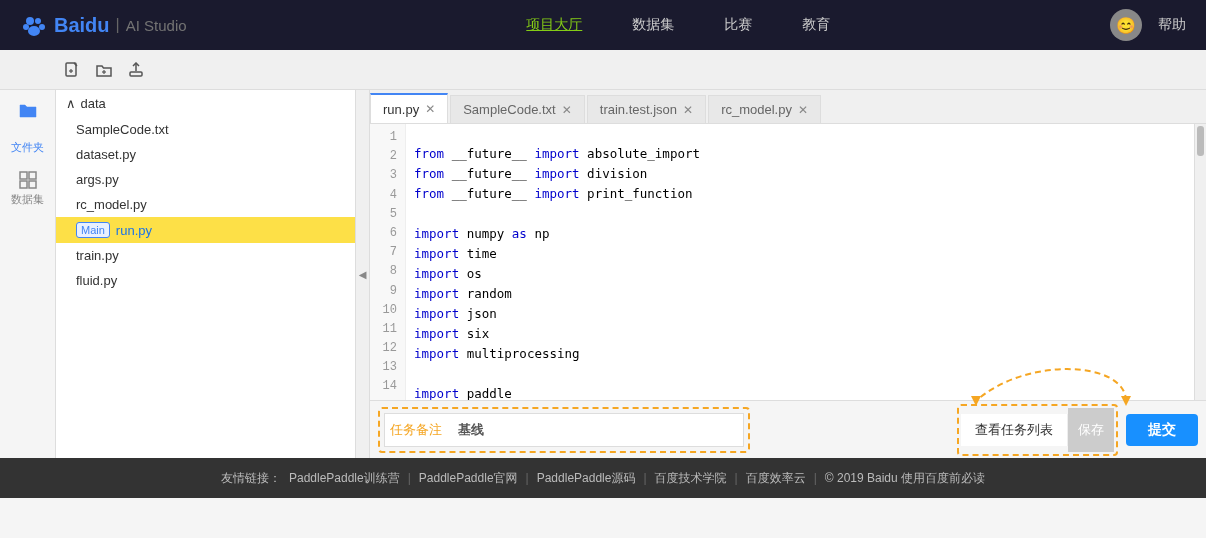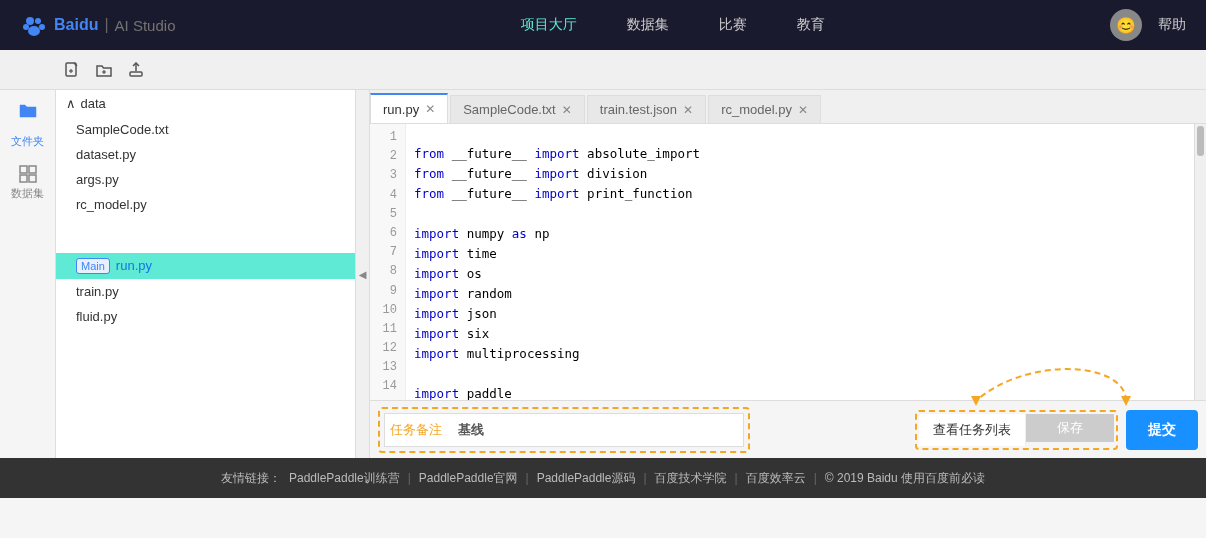--- a/index.html
+++ b/index.html
@@ -11,26 +11,26 @@
 <nav style="background:#1a1a2e;height:50px;display:flex;align-items:center;padding:0 20px;color:white;">
   <div style="display:flex;align-items:center;margin-right:60px;gap:6px;">
 
     <svg width="28" height="28" viewBox="0 0 28 28">
       <circle cx="10" cy="10" r="4" fill="#4285f4"></circle>
       <circle cx="18" cy="10" r="3" fill="#4285f4"></circle>
       <circle cx="6" cy="16" r="3" fill="#4285f4"></circle>
       <ellipse cx="14" cy="20" rx="6" ry="5" fill="#4285f4"></ellipse>
       <circle cx="22" cy="16" r="3" fill="#4285f4"></circle>
     </svg>
-    <span style="color:#4285f4;font-weight:bold;font-size:16px;">Baidu</span>
+    <span style="color:#4285f4;font-weight:bold;font-size:20px;">Baidu</span>
     <span style="color:#666;">|</span>
     <span style="color:#737373;font-size:15px;">AI Studio</span>
   </div>
   <div style="display:flex;gap:50px;flex:1;justify-content:center;">
-    <span style="color:#5eead4;font-size:14px;cursor:pointer;">项目大厅</span>
+    <span style="color:#84cc16;font-size:14px;cursor:pointer;text-decoration:underline;">项目大厅</span>
     <span style="color:#ccc;font-size:14px;cursor:pointer;">数据集</span>
     <span style="color:#ccc;font-size:14px;cursor:pointer;">比赛</span>
     <span style="color:#ccc;font-size:14px;cursor:pointer;">教育</span>
   </div>
   <div style="display:flex;align-items:center;gap:16px;">
     <div style="width:32px;height:32px;border-radius:50%;background:#888;display:flex;align-items:center;justify-content:center;font-size:16px;cursor:pointer;">😊</div>
     <span style="color:#ccc;font-size:14px;cursor:pointer;">帮助</span>
   </div>
 </nav>
 
@@ -58,21 +58,21 @@
           <line x1="8" y1="1" x2="8" y2="9" stroke="#555" stroke-width="1.5"></line>
           <polyline points="5,4 8,1 11,4" fill="none" stroke="#555" stroke-width="1.5"></polyline>
         </svg>
     </div>
   </div>
 </div>
 
 <div style="display:flex;height:368px;">
 
   <div style="width:56px;background:#f5f5f5;border-right:1px solid #ddd;display:flex;flex-direction:column;align-items:center;padding-top:10px;gap:15px;">
-    <div style="display:flex;flex-direction:column;align-items:center;cursor:pointer;gap:14px;">
+    <div style="display:flex;flex-direction:column;align-items:center;cursor:pointer;gap:20px;">
       <svg width="20" height="20" viewBox="0 0 20 20">
           <path d="M2 5h5l2 2h9v10H2z" fill="#4285f4" stroke="#4285f4" stroke-width="0.5"></path>
         </svg>
       <span style="font-size:11px;color:#4285f4;">文件夹</span>
     </div>
     <div style="display:flex;flex-direction:column;align-items:center;cursor:pointer;gap:2px;">
       <svg width="20" height="20" viewBox="0 0 20 20">
           <rect x="2" y="2" width="7" height="7" fill="none" stroke="#888" stroke-width="1.5"></rect>
           <rect x="11" y="2" width="7" height="7" fill="none" stroke="#888" stroke-width="1.5"></rect>
           <rect x="2" y="11" width="7" height="7" fill="none" stroke="#888" stroke-width="1.5"></rect>
@@ -84,21 +84,21 @@
 
   <div style="width:300px;background:white;border-right:1px solid #ddd;overflow-y:auto;font-size:13px;">
     <div style="display:flex;align-items:center;padding:6px 10px;color:#333;cursor:pointer;">
       <span style="margin-right:5px;">∧</span>
       <span style="font-weight:500;">data</span>
     </div>
     <div style="padding:5px 20px;color:#333;cursor:pointer;">SampleCode.txt</div>
     <div style="padding:5px 20px;color:#333;cursor:pointer;">dataset.py</div>
     <div style="padding:5px 20px;color:#333;cursor:pointer;">args.py</div>
     <div style="padding:5px 20px;color:#333;cursor:pointer;">rc_model.py</div>
-    <div style="padding:5px 20px;color:#333;cursor:pointer;background:#5eead4;display:flex;align-items:flex-start;gap:6px;margin-top:36px;">
+    <div style="padding:5px 20px;color:#333;cursor:pointer;background:#fde047;display:flex;align-items:flex-end;gap:6px;">
       <span style="background:#e8f0fe;color:#4285f4;border:1px solid #4285f4;border-radius:3px;font-size:11px;padding:1px 4px;">Main</span>
       <span style="color:#1a73e8;font-weight:500;">run.py</span>
     </div>
 
     <div style="padding:5px 20px;color:#333;cursor:pointer;">train.py</div>
     <div style="padding:5px 20px;color:#333;cursor:pointer;">fluid.py</div>
   </div>
 
   <div style="width:14px;background:#f0f0f0;border-right:1px solid #ddd;cursor:pointer;display:flex;align-items:center;justify-content:center;font-size:10px;color:#888;">◀</div>
 
@@ -176,25 +176,25 @@
     <div style="height:58px;background:#f5f5f5;border-top:1px solid #ddd;display:flex;align-items:center;padding:0 8px;gap:8px;position:relative;">
 
       <div style="border:2px dashed #f5a623;border-radius:4px;padding:4px;display:flex;align-items:center;">
         <input type="text" placeholder="" style="border: 1px solid rgb(221, 221, 221); background: white; padding: 4px 10px; font-size: 13px; width: 360px; height: 34px; outline: none;">
         <div style="position:absolute;left:20px;top:50%;transform:translateY(-50%);display:flex;gap:16px;pointer-events:none;">
           <span style="font-size:13px;color:#f5a623;font-weight:500;">任务备注</span>
           <span style="font-size:13px;color:#555;font-weight:bold;">基线</span>
         </div>
       </div>
 
-      <div style="margin-left:auto;display:flex;align-items:flex-start;gap:0;border:2px dashed #f5a623;border-radius:4px;padding:2px;">
+      <div style="margin-left:auto;display:flex;align-items:center;gap:0;border:2px dashed #f5a623;border-radius:4px;padding:2px;">
         <button style="background:white;border:none;padding:5px 14px;font-size:13px;cursor:pointer;color:#333;height:32px;border-right:1px solid #eee;">查看任务列表</button>
-        <button style="background:#ccc;border:none;padding:5px 31px;font-size:13px;cursor:pointer;color:white;height:28px;">保存</button>
-      </div>
-      <button style="background:#1890ff;border:none;padding:5px 22px;font-size:14px;cursor:pointer;color:white;height:40px;border-radius:4px;font-weight:bold;">提交</button>
+        <button style="background:#ccc;border:none;padding:5px 10px;font-size:13px;cursor:pointer;color:white;height:44px;">保存</button>
+      </div>
+      <button style="background:#1890ff;border:none;padding:5px 22px;font-size:14px;cursor:pointer;color:white;height:32px;border-radius:4px;font-weight:bold;">提交</button>
 
       <svg style="position:absolute;top:-50px;right:60px;pointer-events:none;" width="220" height="55">
         <path d="M 200 50 C 200 10, 100 5, 50 50" fill="none" stroke="#f5a623" stroke-width="2" stroke-dasharray="6,4"></path>
         <polygon points="195,45 205,45 200,55" fill="#f5a623"></polygon>
         <polygon points="45,45 55,45 50,55" fill="#f5a623"></polygon>
       </svg>
     </div>
   </div>
 </div>
 

